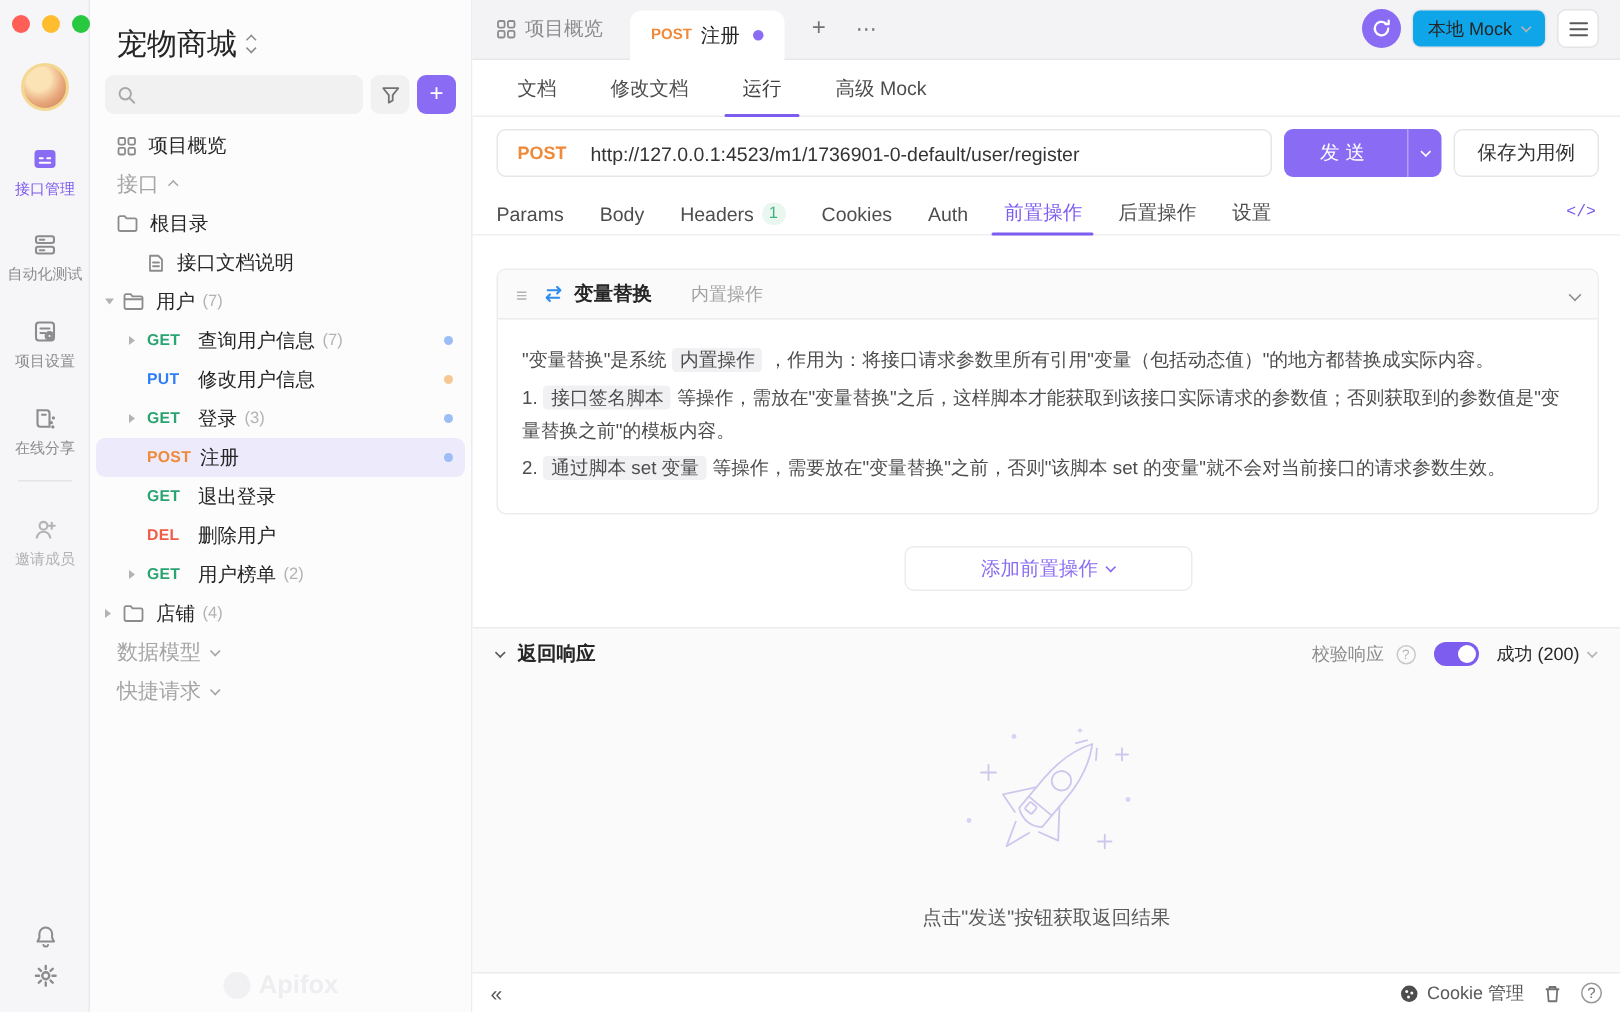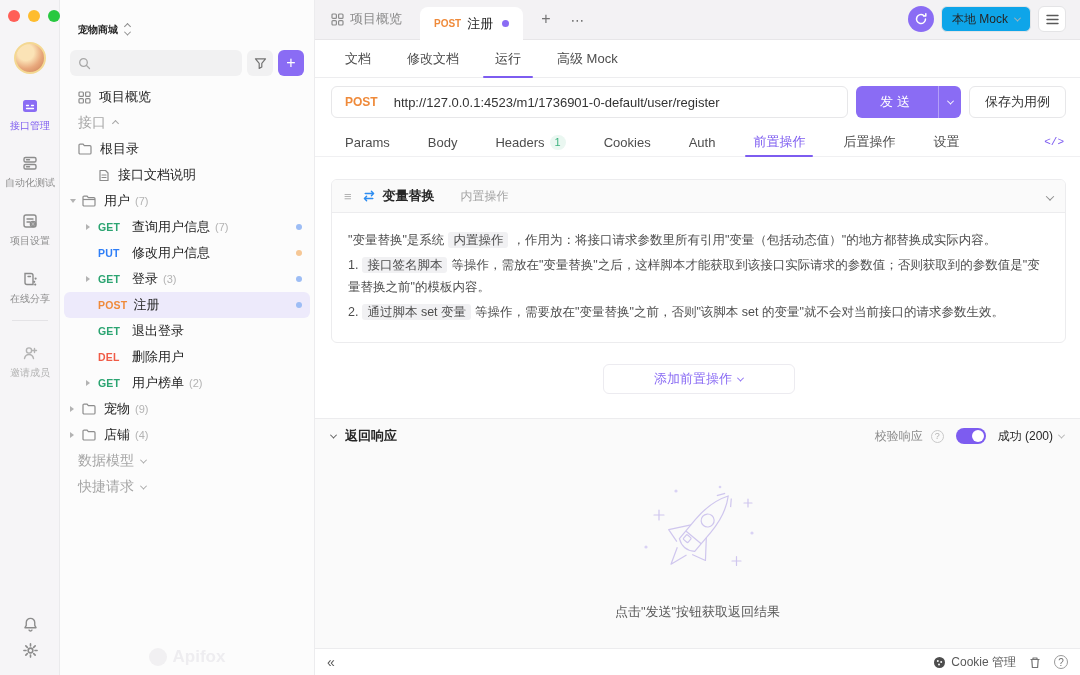--- a/index.html
+++ b/index.html
@@ -16,21 +16,21 @@
             background:radial-gradient(circle at 35% 30%, #fbe3b6 0 30%, #e8a87c 60%, #c97c54 100%);
             border:2px solid #f4d892; }
   .rail-item { position:absolute; left:0; width:60px; display:flex; flex-direction:column; align-items:center; gap:3px; color:#8c8c8c; font-size:10px;text-align:center; }
   .rail-item.active { color:#7d5cf0; }
   .rail-item svg { display:block; }
   .rail-div { position:absolute; left:12px; width:36px; border-top:1px solid #e4e3e6; }
   .rail-bottom { position:absolute; left:0; width:60px; display:flex; justify-content:center; color:#8c8c8c; }
 
   
   .sidebar { position:absolute; left:60px; top:0; width:255px; height:675px; background:#fcfcfc; border-right:1px solid #ececee; }
-  .side-title { padding:17px 0 0 18px; font-size:10px; font-weight:bold; color:#262626; display:flex; align-items:center; gap:7px; height:42px; }
+  .side-title { padding:17px 0 0 18px; font-size:20px; font-weight:normal; color:#262626; display:flex; align-items:center; gap:7px; height:42px; }
   .sorter { display:flex; flex-direction:column; gap:2px; color:#8c8c8c; }
   .search-row { margin:8px 10px 0 10px; display:flex; gap:5px; }
   .search-box { flex:1; height:26px; background:#f1f1f2; border-radius:6px; display:flex; align-items:center; padding:0 8px; color:#a8a8a8; }
   .icon-btn-gray { width:26px; height:26px; background:#f1f1f2; border-radius:6px; display:flex; align-items:center; justify-content:center; color:#8c8c8c; }
   .icon-btn-purple { width:26px; height:26px; background:#8a6cf4; border-radius:6px; display:flex; align-items:center; justify-content:center; color:#fff; font-size:16px; line-height:1; }
   .tree { margin-top:8px; }
   .trow { height:26px; display:flex; align-items:center; position:relative; color:#262626; font-size:13px; }
   .trow .cnt { color:#b3b3b3; font-size:11px; margin-left:5px; }
   .trow.section { color:#a6a6a6; font-size:14px; padding-left:18px; gap:7px; }
   .trow .ico { display:flex; color:#8c8c8c; margin-right:8px; }
@@ -71,21 +71,21 @@
   .url-input { flex:1; height:32px; border:1px solid #e7e7e9; background:#fff; border-radius:6px; display:flex; align-items:center; padding:0 13px; }
   .url-method { color:#ef8a3a; font-size:12px; font-weight:bold; margin-right:16px; }
   .url-text { color:#333; font-size:13px; }
   .send-btn { height:32px; background:#8a6cf4; color:#fff; border-radius:6px; display:flex; align-items:center; overflow:hidden; }
   .send-main { padding:0 24px; font-size:13px; letter-spacing:4px; }
   .send-split { width:1px; height:32px; background:rgba(255,255,255,.35); }
   .send-caret { width:22px; display:flex; align-items:center; justify-content:center; }
   .save-btn { height:32px; background:#fff; border:1px solid #e7e7e9; border-radius:6px; display:flex; align-items:center; padding:0 15px; color:#333; font-size:13px; }
 
   .req-tabs { height:29px; display:flex; align-items:center; padding:0 16px; gap:24px; color:#4d4d4d; font-size:13px; border-bottom:1px solid #f0f0f2; }
-  .req-tab { position:relative; height:29px; display:flex; align-items:center; gap:5px;margin-left:14px; }
+  .req-tab { position:relative; height:29px; display:flex; align-items:center; gap:5px; }
   .req-tab.active { color:#7d5cf0; }
   .req-tab.active::after { content:""; position:absolute; left:-8px; right:-8px; bottom:0; height:2px; background:#7d5cf0; border-radius:2px; }
   .hbadge { background:#eaf7f1; color:#3eb37f; font-size:11px; border-radius:8px; padding:0 5px; height:15px; line-height:15px; }
   .code-toggle { margin-left:auto; color:#7d5cf0; font-size:11px; font-family:"Liberation Mono","DejaVu Sans Mono",monospace; }
 
   .work { padding:22px 14px 0 16px; }
   .panel { border:1px solid #ececee; border-radius:6px; overflow:hidden; background:#fff; }
   .panel-head { height:33px; background:#fafafa; border-bottom:1px solid #ececee; display:flex; align-items:center; padding:0 12px; }
   .drag-handle { color:#b3b3b3; font-size:13px; margin-right:10px; }
   .panel-title { font-weight:bold; font-size:13px; margin-left:7px; }
@@ -301,32 +301,20 @@
         <span class="method m-del">DEL</span>
         <span>删除用户</span>
       </div>
       <div class="trow api-row">
         <span class="caret">
             <i class="tri-r"></i>
           </span>
         <span class="method m-get">GET</span>
         <span>用户榜单</span>
         <span class="cnt">(2)</span>
-      </div>
-      <div class="trow pl8">
-        <span class="caret">
-            <i class="tri-r"></i>
-          </span>
-        <span class="ico">
-            <svg width="14" height="12" viewBox="0 0 14 12" fill="none" stroke="#8c8c8c" stroke-width="1.2">
-              <path d="M1 2.2c0-.6.5-1.1 1.1-1.1h3l1.2 1.5h5.6c.6 0 1.1.5 1.1 1.1v6.2c0 .6-.5 1.1-1.1 1.1H2.1c-.6 0-1.1-.5-1.1-1.1z"></path>
-            </svg>
-          </span>
-        <span>宠物</span>
-        <span class="cnt">(9)</span>
       </div>
       <div class="trow pl8">
         <span class="caret">
             <i class="tri-r"></i>
           </span>
         <span class="ico">
             <svg width="14" height="12" viewBox="0 0 14 12" fill="none" stroke="#8c8c8c" stroke-width="1.2">
               <path d="M1 2.2c0-.6.5-1.1 1.1-1.1h3l1.2 1.5h5.6c.6 0 1.1.5 1.1 1.1v6.2c0 .6-.5 1.1-1.1 1.1H2.1c-.6 0-1.1-.5-1.1-1.1z"></path>
             </svg>
           </span>

